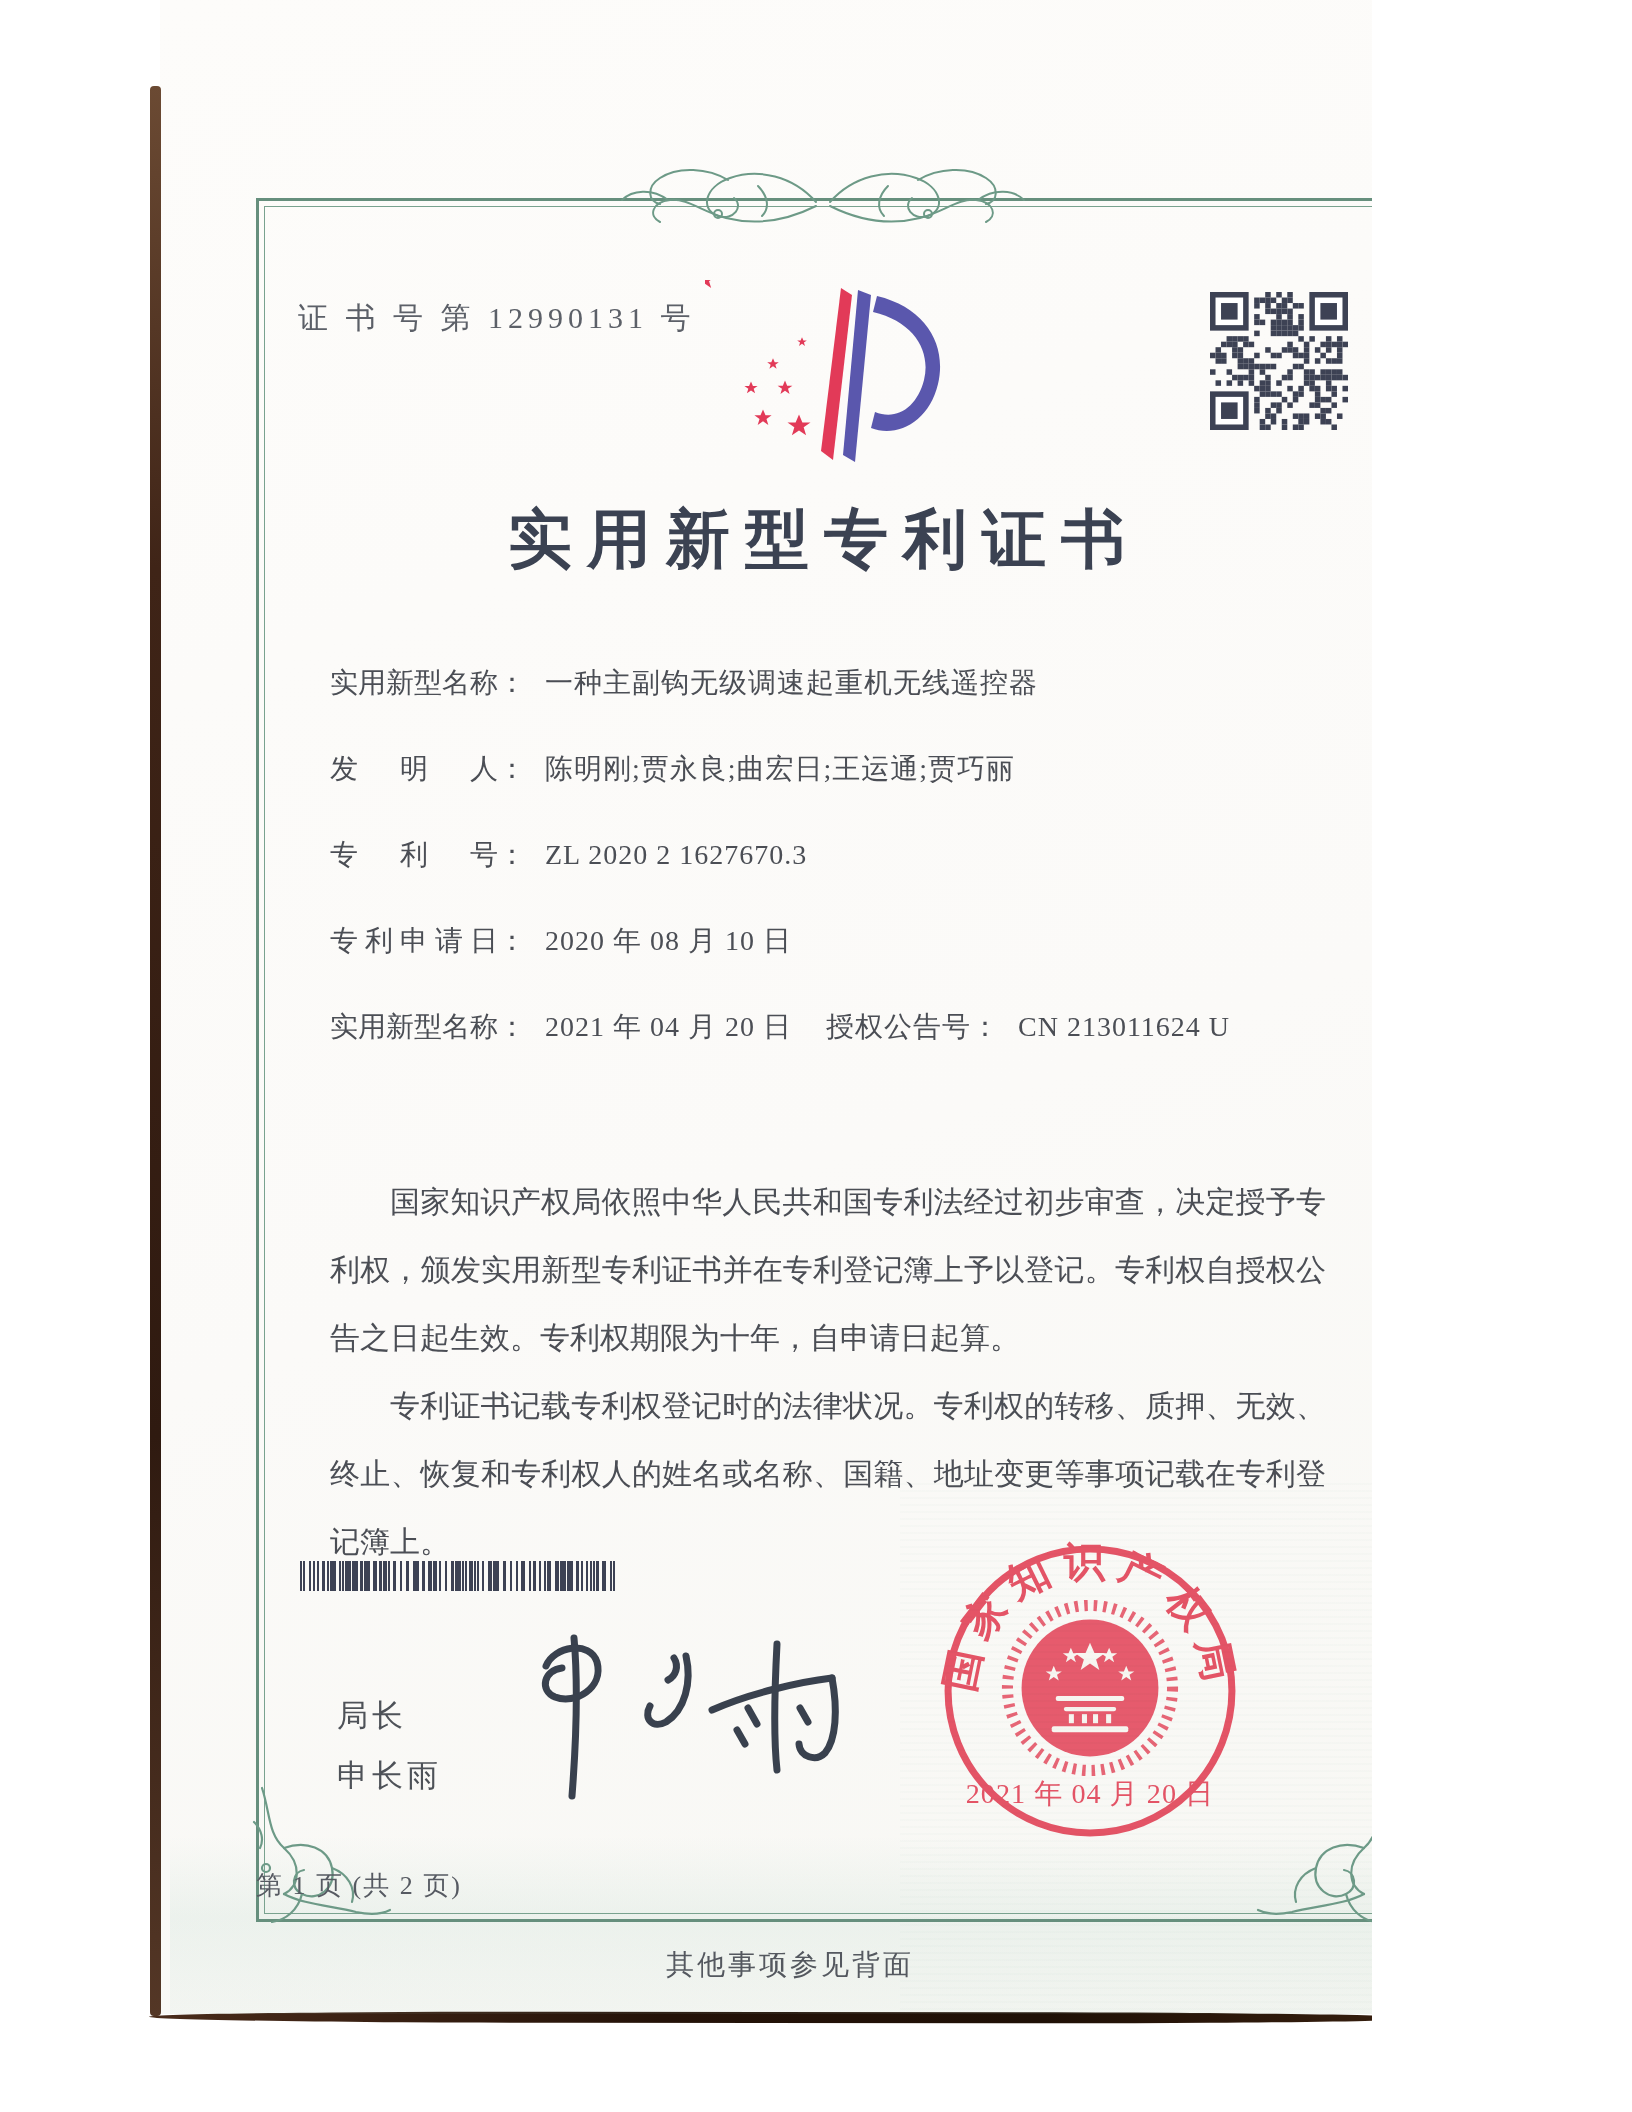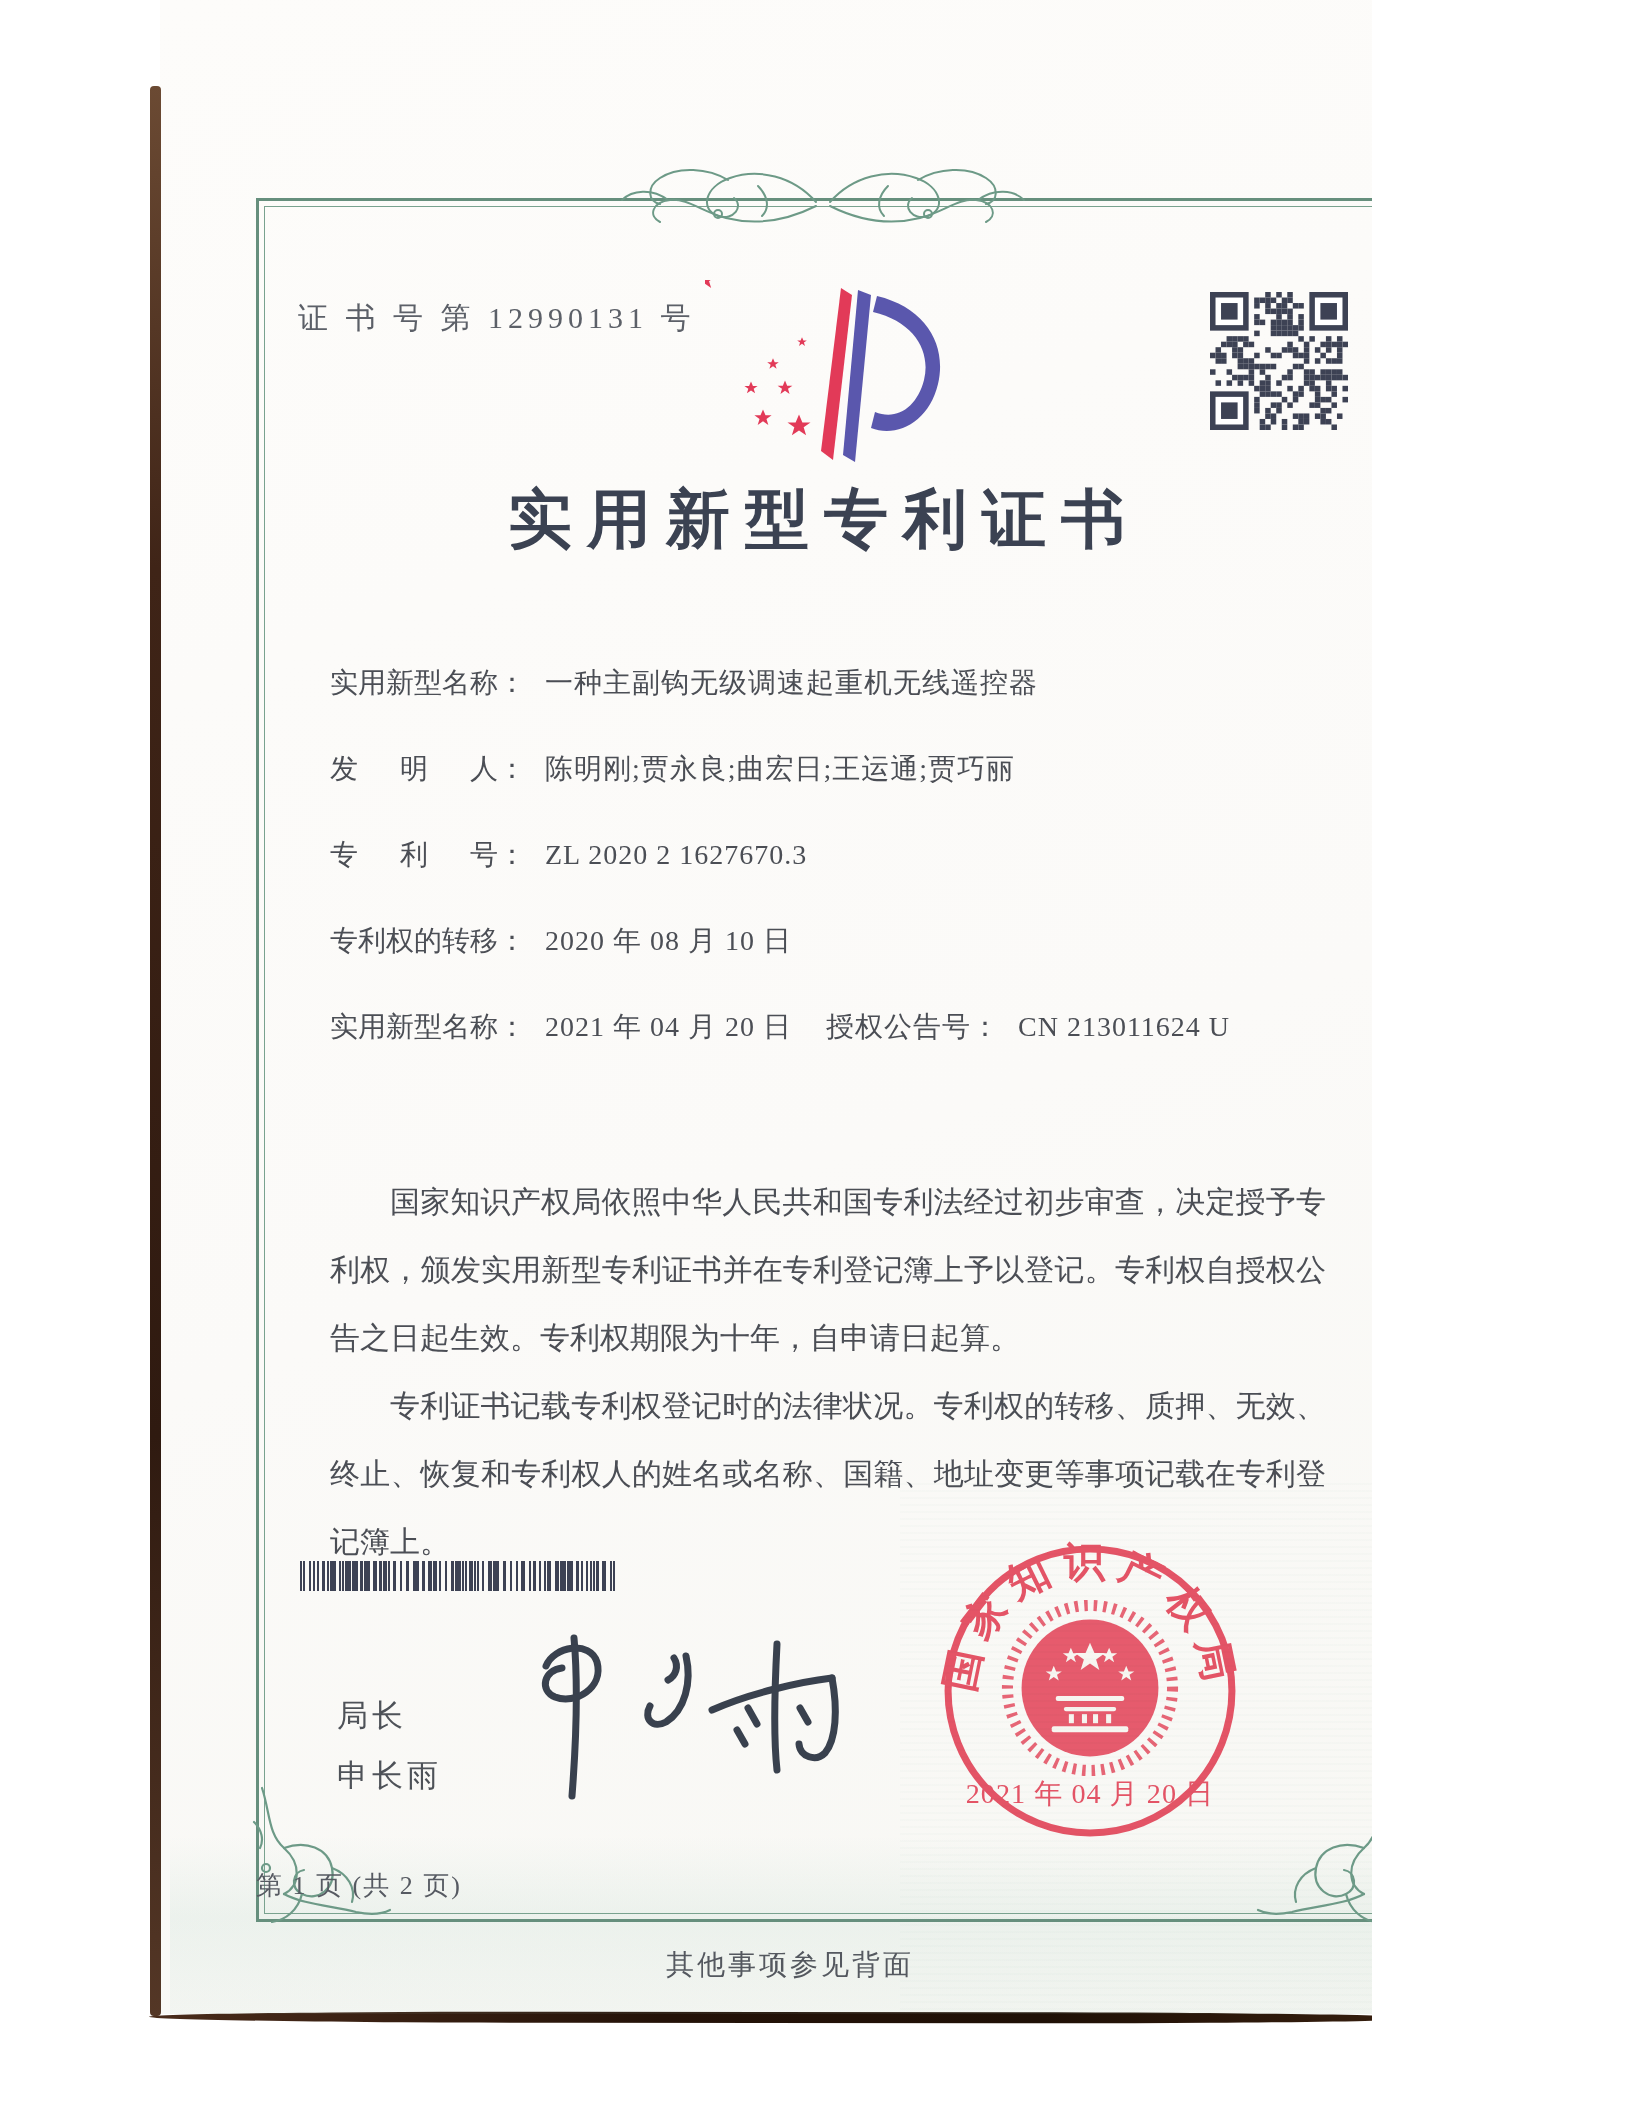--- a/index.html
+++ b/index.html
@@ -20,21 +20,21 @@
          background:repeating-linear-gradient(0deg,rgba(140,180,165,.07) 0 2px,transparent 2px 7px);}
   
   .frame{position:absolute;left:256px;top:198px;width:1136px;height:1718px;
          border:3.5px solid #668f7d;}
   .frame::after{content:"";position:absolute;inset:5px;border:1.5px solid #79a28f;}
   .ornament{position:absolute;pointer-events:none;}
   
   .cert-no{position:absolute;left:298px;top:298px;font-size:30px;color:#5c6068;letter-spacing:5px;}
   .logo{position:absolute;left:705px;top:280px;}
   .qr{position:absolute;left:1210px;top:292px;}
-  .title{position:absolute;left:256px;top:476px;width:1136px;margin:0;text-align:center;
+  .title{position:absolute;left:256px;top:496px;width:1136px;margin:0;text-align:center;
          font-size:64px;font-weight:bold;color:#3b4252;letter-spacing:15px;}
   
   .fields{position:absolute;left:330px;top:663px;width:1000px;font-size:28px;color:#4b4e55;}
   .row{margin-bottom:47px;line-height:39px;white-space:nowrap;}
   .lbl{display:inline-block;width:168px;text-align:justify;text-align-last:justify;vertical-align:top;}
   .colon{display:inline-block;vertical-align:top;}
   .val{display:inline-block;margin-left:12px;vertical-align:top;letter-spacing:1px;}
   .addr .val{white-space:normal;line-height:42px;width:780px;}
   .grant-row{position:relative;}
   .pair2{position:absolute;left:496px;top:0;}
@@ -350,21 +350,21 @@
     </div>
     <div class="row">
       <span class="lbl">发明人</span><span class="colon">：</span>
       <span class="val">陈明刚;贾永良;曲宏日;王运通;贾巧丽</span>
     </div>
     <div class="row">
       <span class="lbl">专利号</span><span class="colon">：</span>
       <span class="val">ZL 2020 2 1627670.3</span>
     </div>
     <div class="row">
-      <span class="lbl">专利权的转移</span><span class="colon">：</span>
+      <span class="lbl">专利申请日</span><span class="colon">：</span>
       <span class="val">2020 年 08 月 10 日</span>
     </div>
     <div class="row grant-row">
       <span>
         <span class="lbl">实用新型名称</span><span class="colon">：</span>
         <span class="val">2021 年 04 月 20 日</span>
       </span>
       <span class="pair2">
         <span class="lbl2">授权公告号</span><span class="colon">：</span>
         <span class="val">CN 213011624 U</span>

